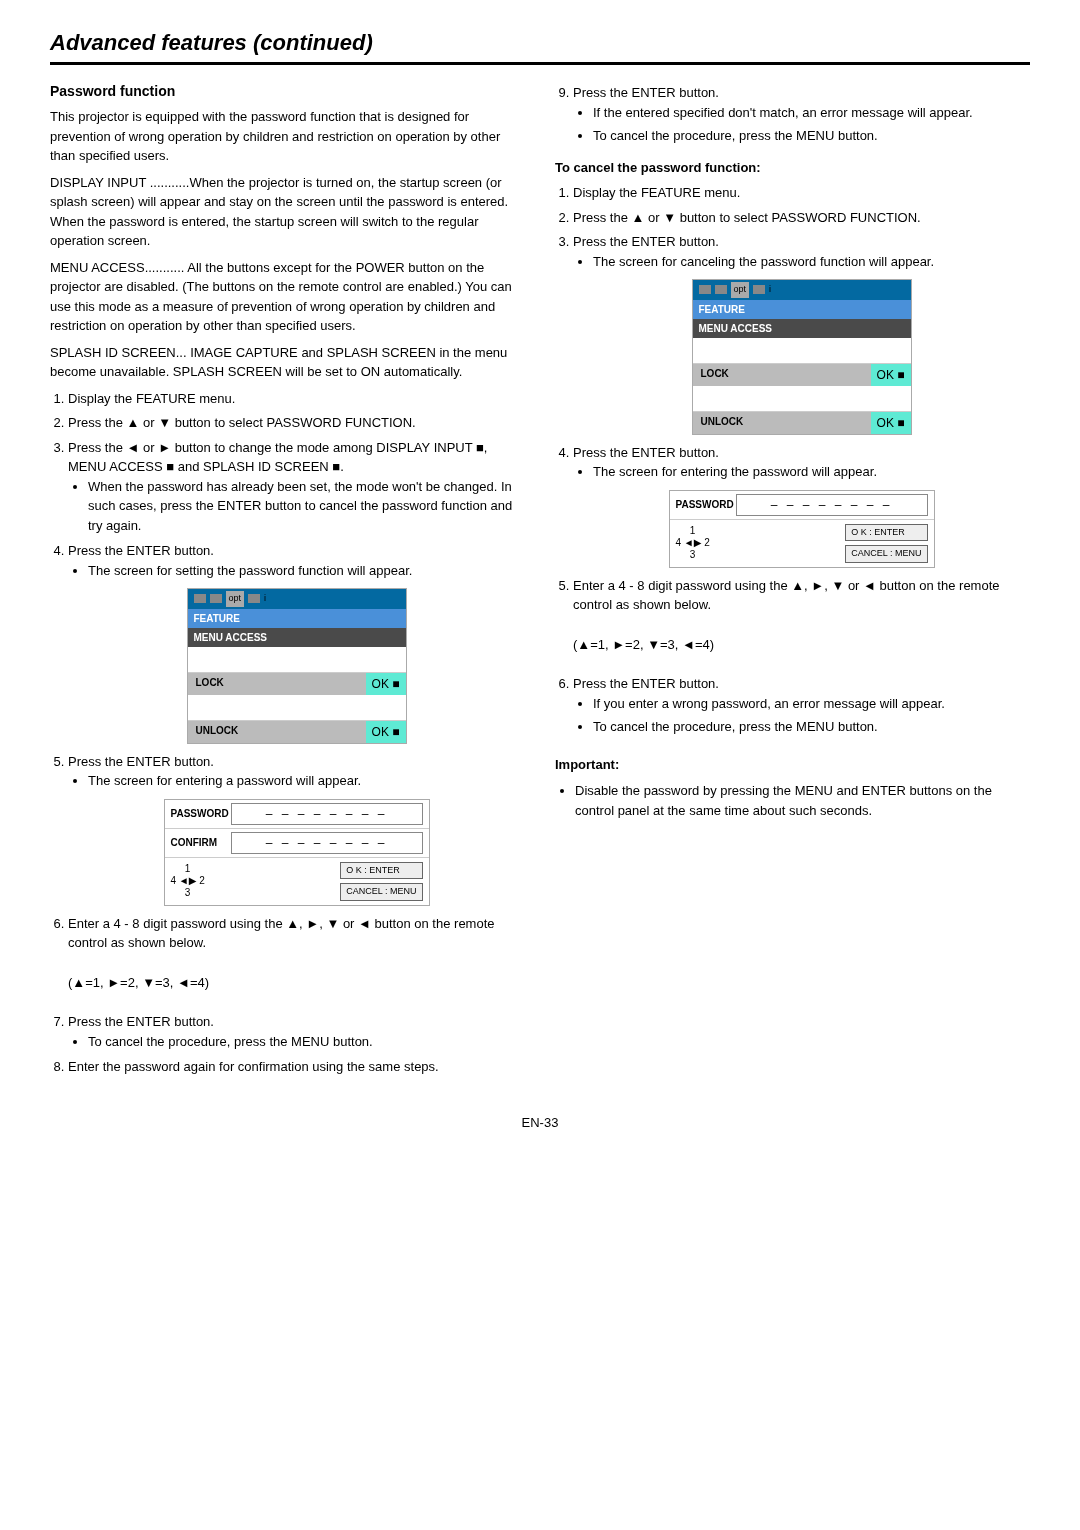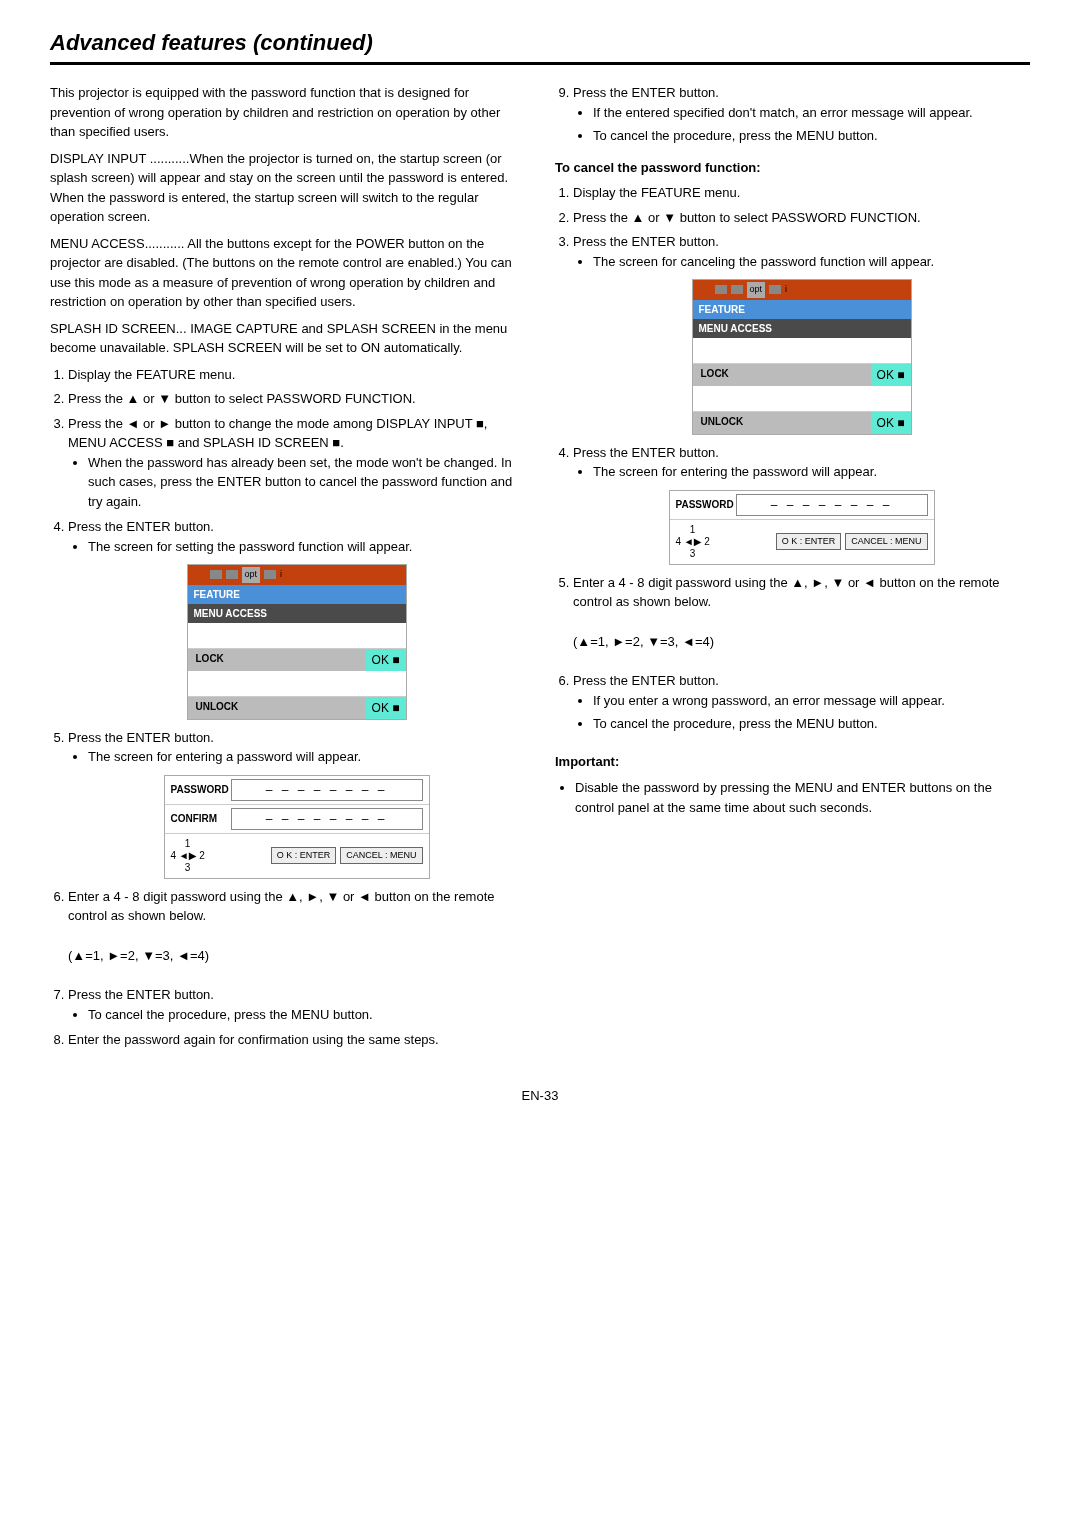--- a/index.html
+++ b/index.html
@@ -61,22 +61,22 @@
       line-height: 1.5;
       list-style-type: disc;
     }
     .screen-box {
       border: 1px solid #aaa;
       margin: 8px auto;
       width: 220px;
       font-size: 11px;
     }
     .screen-header {
-      background: #c2410c;
-      padding: 2px 22px;
+      background: #0369a1;
+      padding: 2px 6px;
       display: flex;
       gap: 4px;
       align-items: center;
     }
     .screen-row {
       display: flex;
       border-top: 1px solid #ccc;
       margin-top: 25px;
     }
     .screen-row-label {
@@ -132,20 +132,21 @@
       font-size: 10px;
     }
     .password-nav {
       font-size: 10px;
       line-height: 1.2;
       text-align: center;
     }
     .password-btns {
       display: flex;
       gap: 4px;
+      flex-direction: column;
     }
     .password-btn {
       border: 1px solid #666;
       padding: 1px 5px;
       font-size: 9px;
       background: #eee;
     }
     .formula-line {
       margin: 20px 0;
       font-size: 13px;
@@ -160,20 +161,21 @@
     }
   </style>
 </head>
 <body>
 
 <h1 class="page-title">Advanced features (continued)</h1>
 
 <div class="two-col">
 
   <div class="col-left">
+    <h2 class="section-title">Password function</h2>
 
     <p>This projector is equipped with the password function that is designed for prevention of wrong operation by children and restriction on operation by other than specified users.</p>
     <p>DISPLAY INPUT ...........When the projector is turned on, the startup screen (or splash screen) will appear and stay on the screen until the password is entered. When the password is entered, the startup screen will switch to the regular operation screen.</p>
     <p>MENU ACCESS........... All the buttons except for the POWER button on the projector are disabled. (The buttons on the remote control are enabled.) You can use this mode as a measure of prevention of wrong operation by children and restriction on operation by other than specified users.</p>
     <p>SPLASH ID SCREEN... IMAGE CAPTURE and SPLASH SCREEN in the menu become unavailable. SPLASH SCREEN will be set to ON automatically.</p>
 
 
     <ol>
       <li>Display the FEATURE menu.</li>
       <li>Press the ▲ or ▼ button to select PASSWORD FUNCTION.</li>

